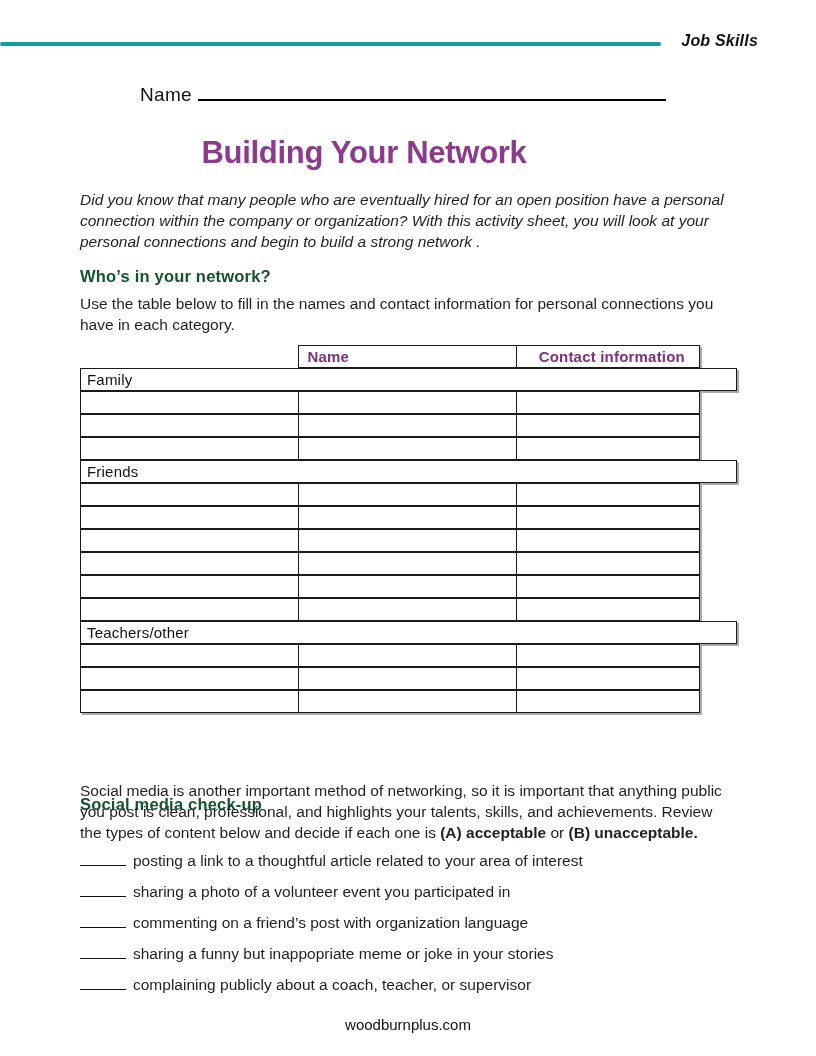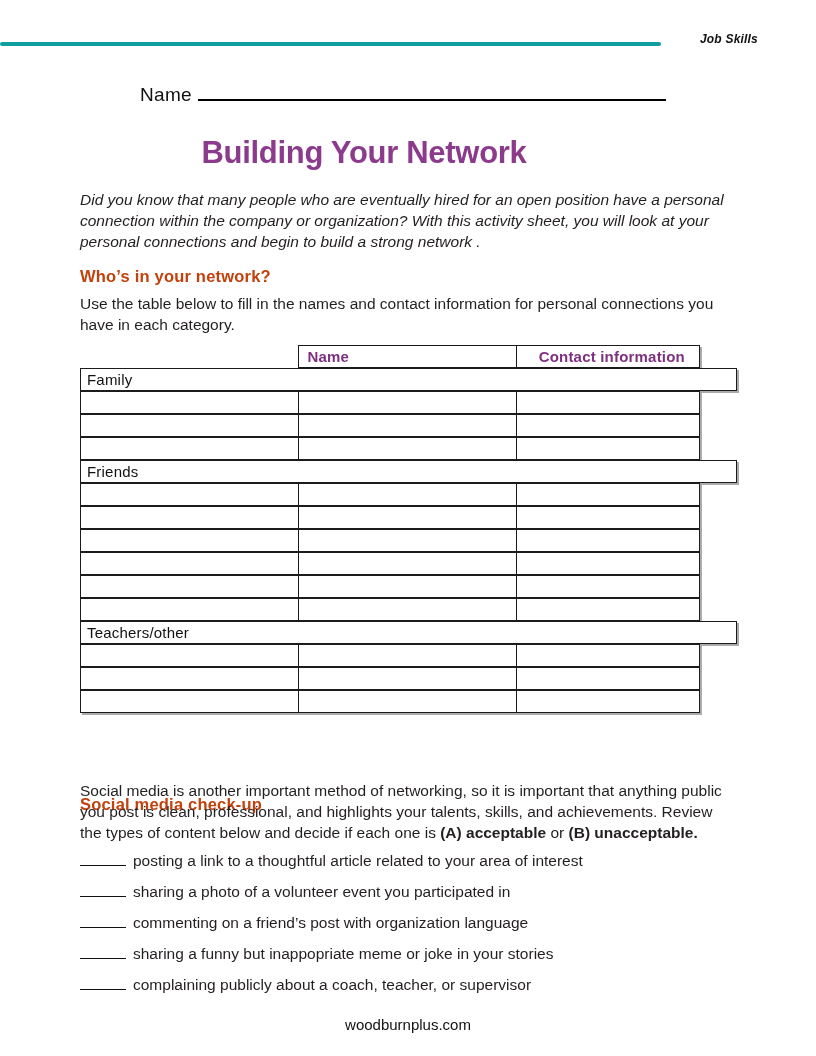--- a/index.html
+++ b/index.html
@@ -2,31 +2,31 @@
 <html><head>
 <meta charset="utf-8">
 <style>
   html,body{margin:0;padding:0;background:#ffffff;}
   .sheet{
     position:relative;width:816px;height:1056px;background:#ffffff;overflow:hidden;
     font-family:"Liberation Sans",sans-serif;color:#231f20;
   }
   
   .top-rule{position:absolute;top:42px;left:0;width:661px;height:4px;background:#0f9f9f;border-radius:2px;}
-  .job-skills{position:absolute;top:32px;right:58px;font-size:12px;font-weight:bold;font-style:italic;color:#111111;letter-spacing:0.2px;}
+  .job-skills{position:absolute;top:32px;right:58px;font-size:16px;font-weight:bold;font-style:italic;color:#111111;letter-spacing:0.2px;}
   
   .name-row{position:absolute;top:80px;left:140px;font-size:19px;color:#111111;}
   .name-label{letter-spacing:0.3px;}
   .name-line{display:inline-block;width:468px;height:19px;border-bottom:2px solid #000000;margin-left:6px;vertical-align:baseline;}
   
   .title{position:absolute;top:135px;left:0;width:728px;text-align:center;font-size:31px;font-weight:bold;color:#8c3a8c;letter-spacing:-0.3px;}
   
   .intro{position:absolute;top:189px;left:80px;width:648px;font-size:15.5px;font-style:italic;line-height:21px;}
   
-  .sec-heading{position:absolute;left:80px;font-size:16.5px;font-weight:bold;color:#c2410c;letter-spacing:0.2px;}
+  .sec-heading{position:absolute;left:80px;font-size:16.5px;font-weight:bold;color:#14532d;letter-spacing:0.2px;}
   .h-network{top:267px;}
   .h-social{top:759px;margin-top:36px;}
   .sec-body{position:absolute;left:80px;width:652px;font-size:15.5px;line-height:21px;color:#231f20;}
   .b-network{top:293px;}
   .b-social{top:780px;}
   .sec-body b{font-weight:bold;}
   
   .net-table{position:absolute;top:345px;left:80px;width:657px;}
   .t-row{display:flex;height:23px;}
   .t-cell{box-sizing:border-box;height:23px;background:#ffffff;border:1.6px solid #1b1b1b;box-shadow:2px 2px 0 #ababab;}

